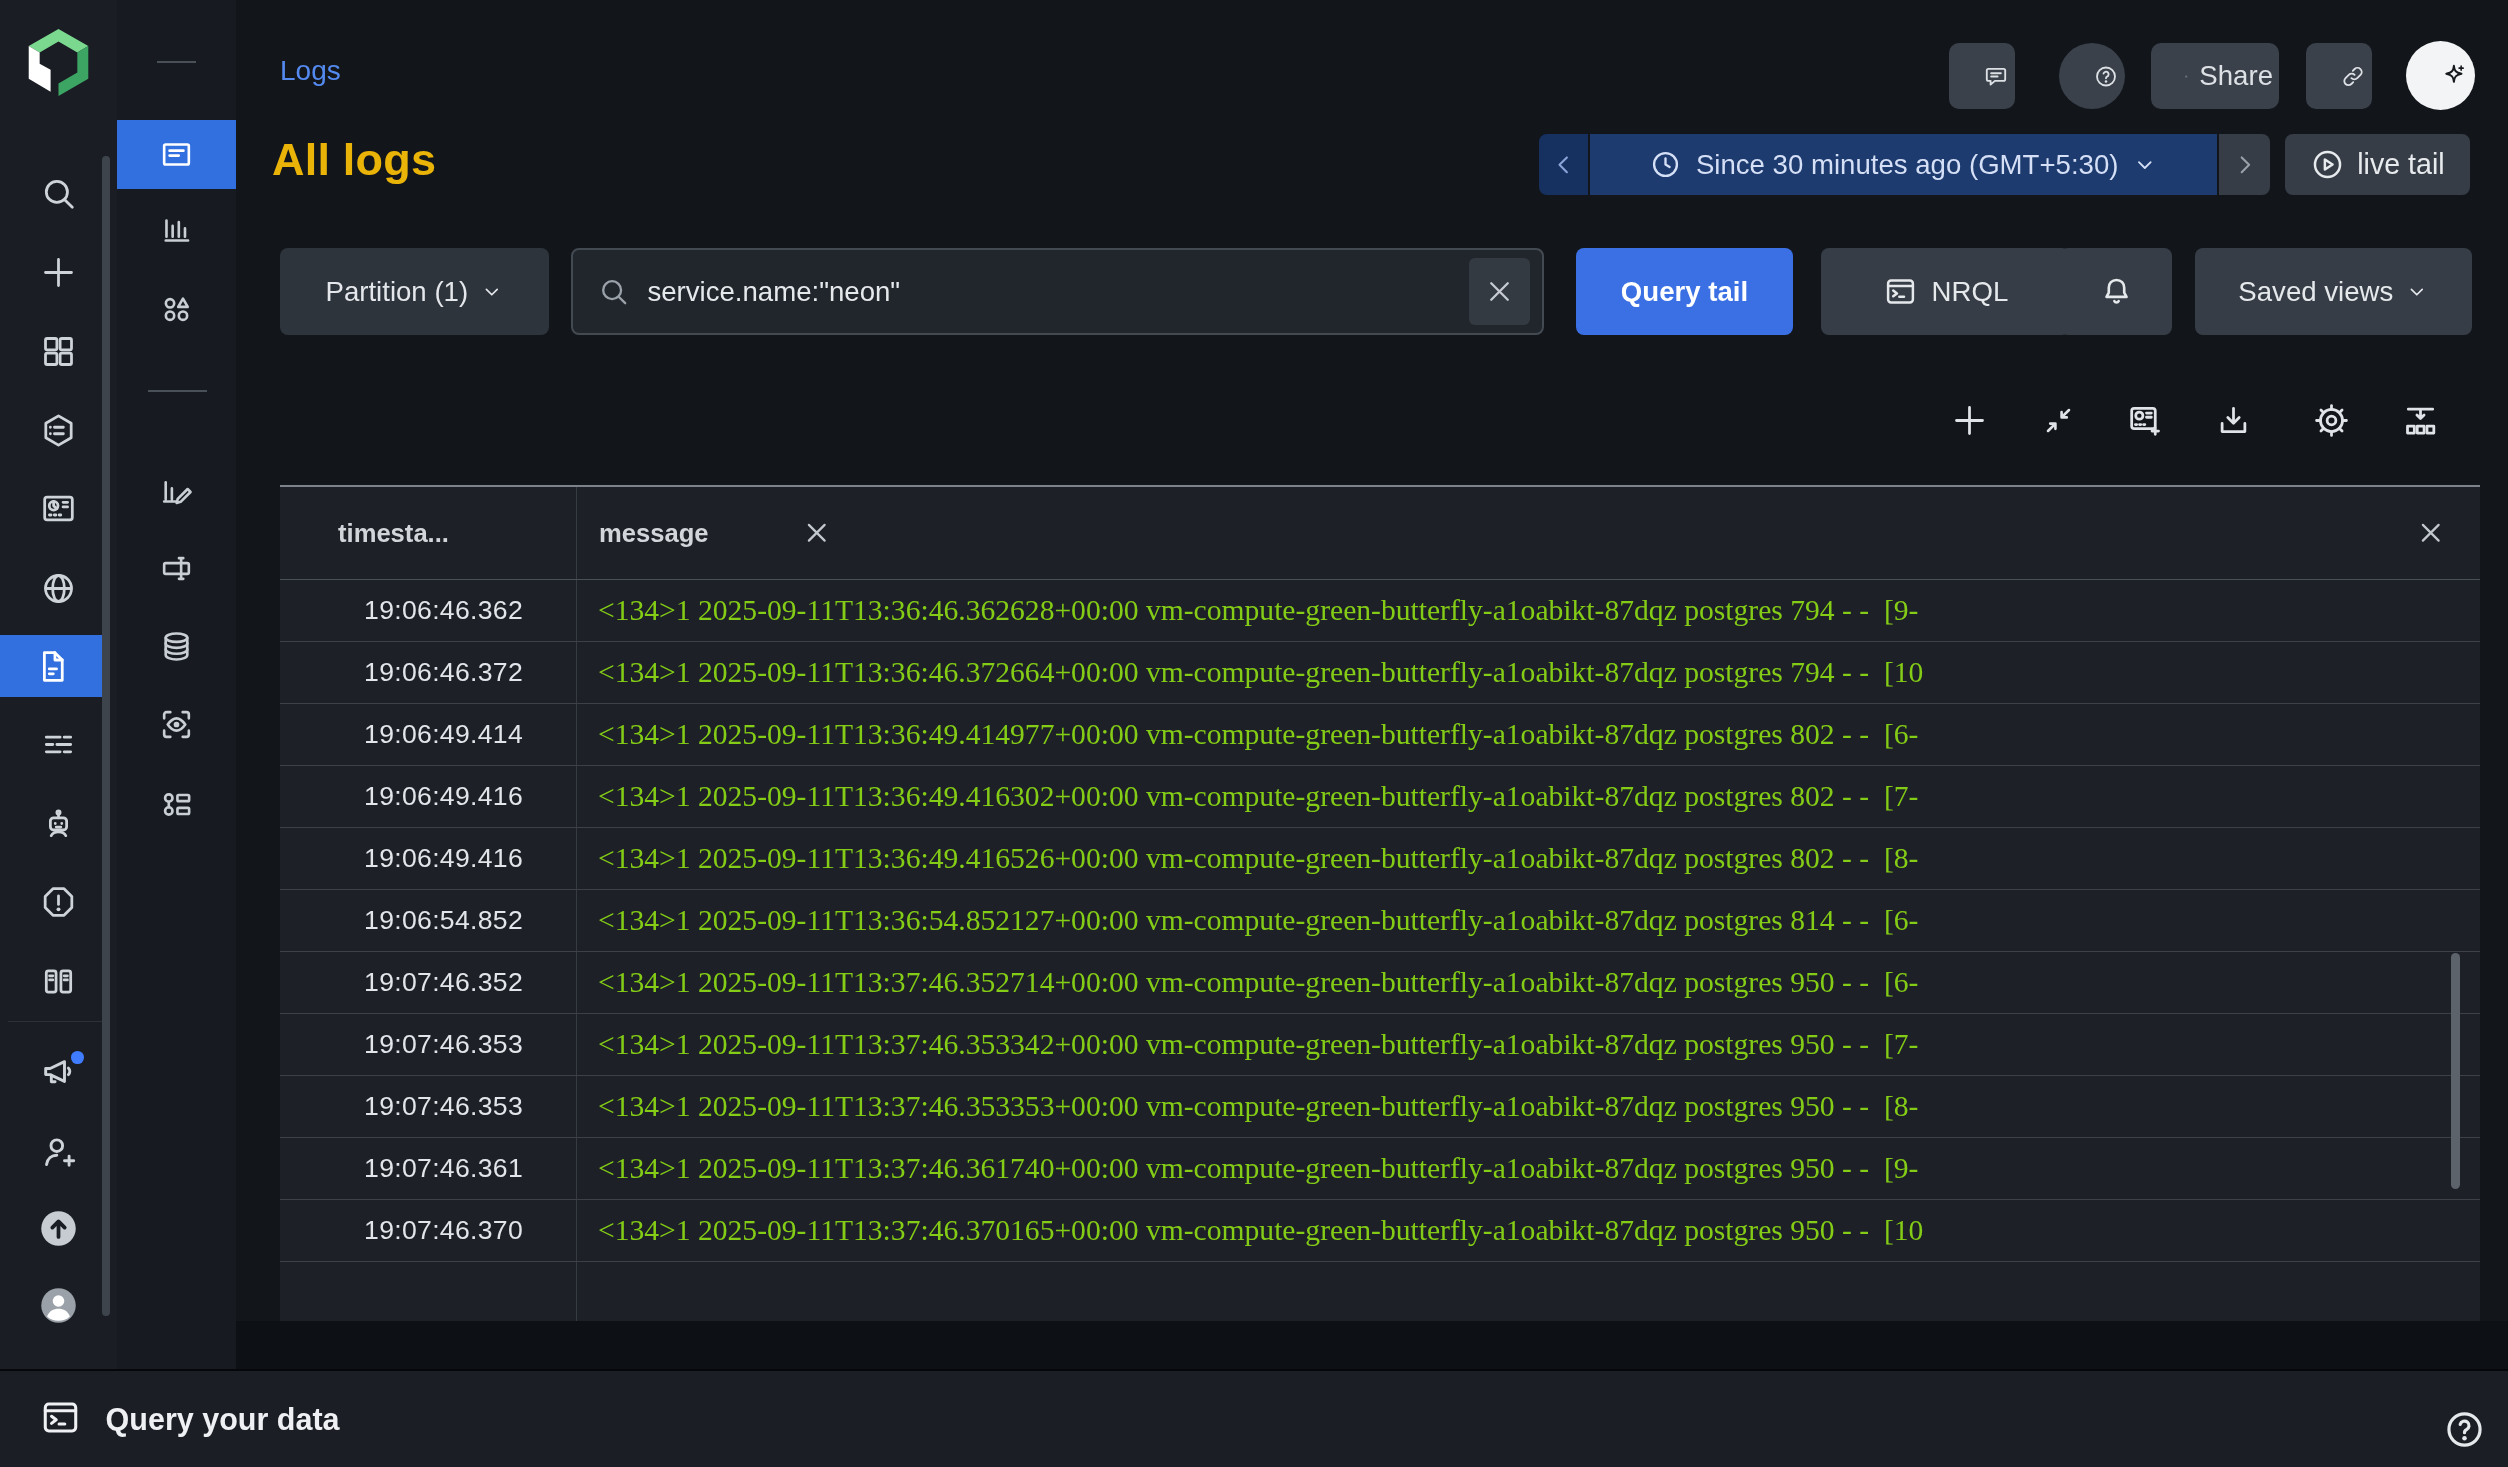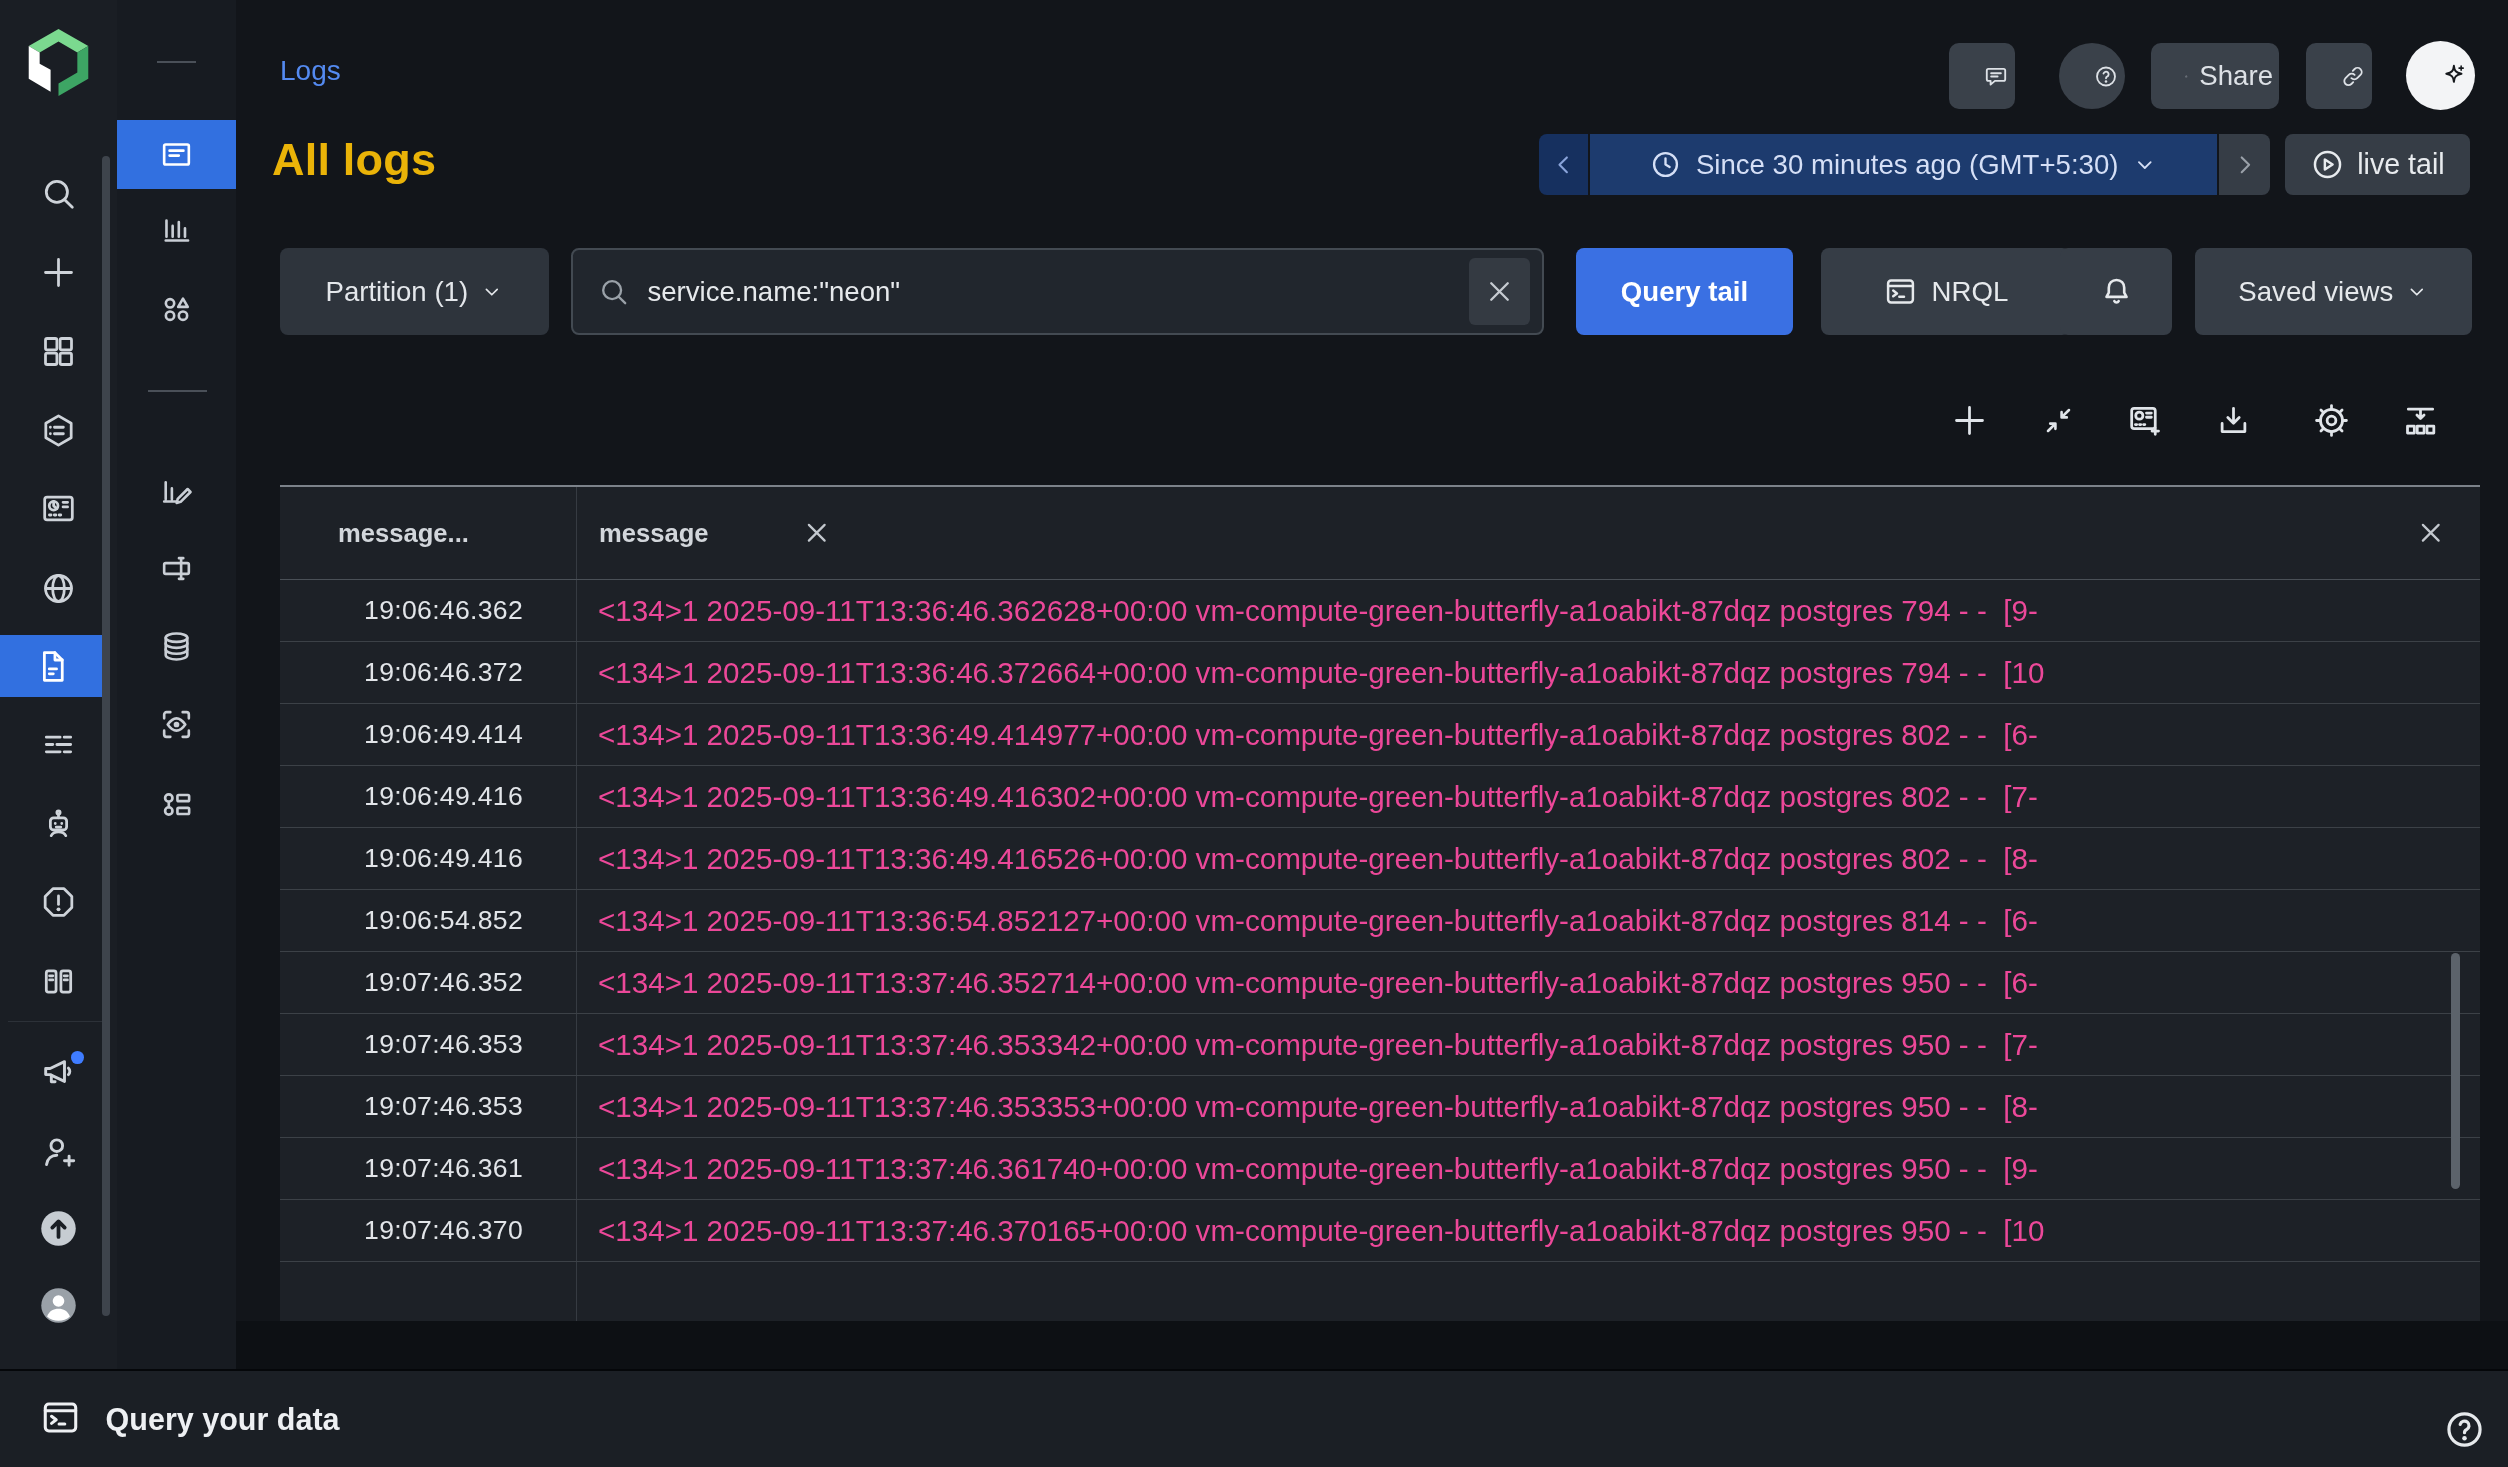--- a/index.html
+++ b/index.html
@@ -62,21 +62,21 @@
   .ltable{position:absolute;left:280px;top:485px;width:2200px;height:836px;background:#1d2127;border-top:2px solid #7c828a;}
   .colsep{position:absolute;left:296px;top:0;bottom:0;width:1px;background:#363b42;}
   .lheader{position:relative;height:93px;border-bottom:1px solid #4a5057;display:flex;align-items:center;}
   .th1{position:absolute;left:58px;font-size:25.6px;font-weight:600;color:#d2d6db;}
   .thx1{position:absolute;left:516px;top:25.6px;}
   .th2{position:absolute;left:319px;font-size:25.6px;font-weight:600;color:#d2d6db;}
   .thx2{position:absolute;left:2130px;top:25.6px;}
   .xbtn{width:41px;height:41px;border:0;background:transparent;color:#c3c8ce;display:flex;align-items:center;justify-content:center;padding:0;}
   .lrow{position:relative;height:62px;border-bottom:1px solid #3c4147;display:flex;align-items:center;overflow:hidden;cursor:pointer;}
   .lt{position:absolute;left:0;width:243px;text-align:right;font-size:26.6px;color:#e2e5e9;letter-spacing:0.3px;}
-  .lm{position:absolute;left:318px;right:0;font-family:Liberation Sans, sans-serif;font-size:29.6px;color:#ec4899;
+  .lm{position:absolute;left:318px;right:0;font-family:Liberation Serif, serif;font-size:29.6px;color:#84cc16;
       white-space:pre;overflow:hidden;}
   .tscroll{position:absolute;right:19.7px;top:466px;width:8.9px;height:236px;border-radius:4.9px;background:#5c636b;}
   .underband{position:absolute;left:236px;top:1321px;right:0;height:48px;background:#0d1014;}
 
   
   .footer{position:absolute;left:0;top:1369px;width:2508px;height:99px;background:#1b1f25;border-top:2px solid #05070a;
           display:flex;align-items:center;}
   .footer .ficon{margin-left:39px;color:#eef0f3;}
   .footer .flabel{margin-left:23.6px;font-size:30.5px;font-weight:700;color:#eef0f3;}
   .fhelp{position:absolute;right:17.7px;top:33px;width:51px;height:51px;border:0;background:transparent;color:#e6e9ec;
@@ -420,21 +420,21 @@
         <path d="M4.5 5h15M12 5v5.6M9.8 8.6 12 10.8l2.2-2.2"></path>
         <rect x="4" y="15.5" width="4.2" height="4.2"></rect>
         <rect x="10" y="15.5" width="4.2" height="4.2"></rect>
         <rect x="16" y="15.5" width="4.2" height="4.2"></rect>
       </svg>
   </button>
 
   <div class="ltable">
     <div class="colsep"></div>
     <div class="lheader">
-      <span class="th1">message...</span>
+      <span class="th1">timesta...</span>
       <button class="xbtn thx1">
         <svg class="icn" width="31.5" height="31.5" viewBox="0 0 24 24">
             <path d="M6 6l12 12M18 6 6 18"></path>
           </svg>
       </button>
       <span class="th2">message</span>
       <button class="xbtn thx2">
         <svg class="icn" width="31.5" height="31.5" viewBox="0 0 24 24">
             <path d="M6 6l12 12M18 6 6 18"></path>
           </svg>

